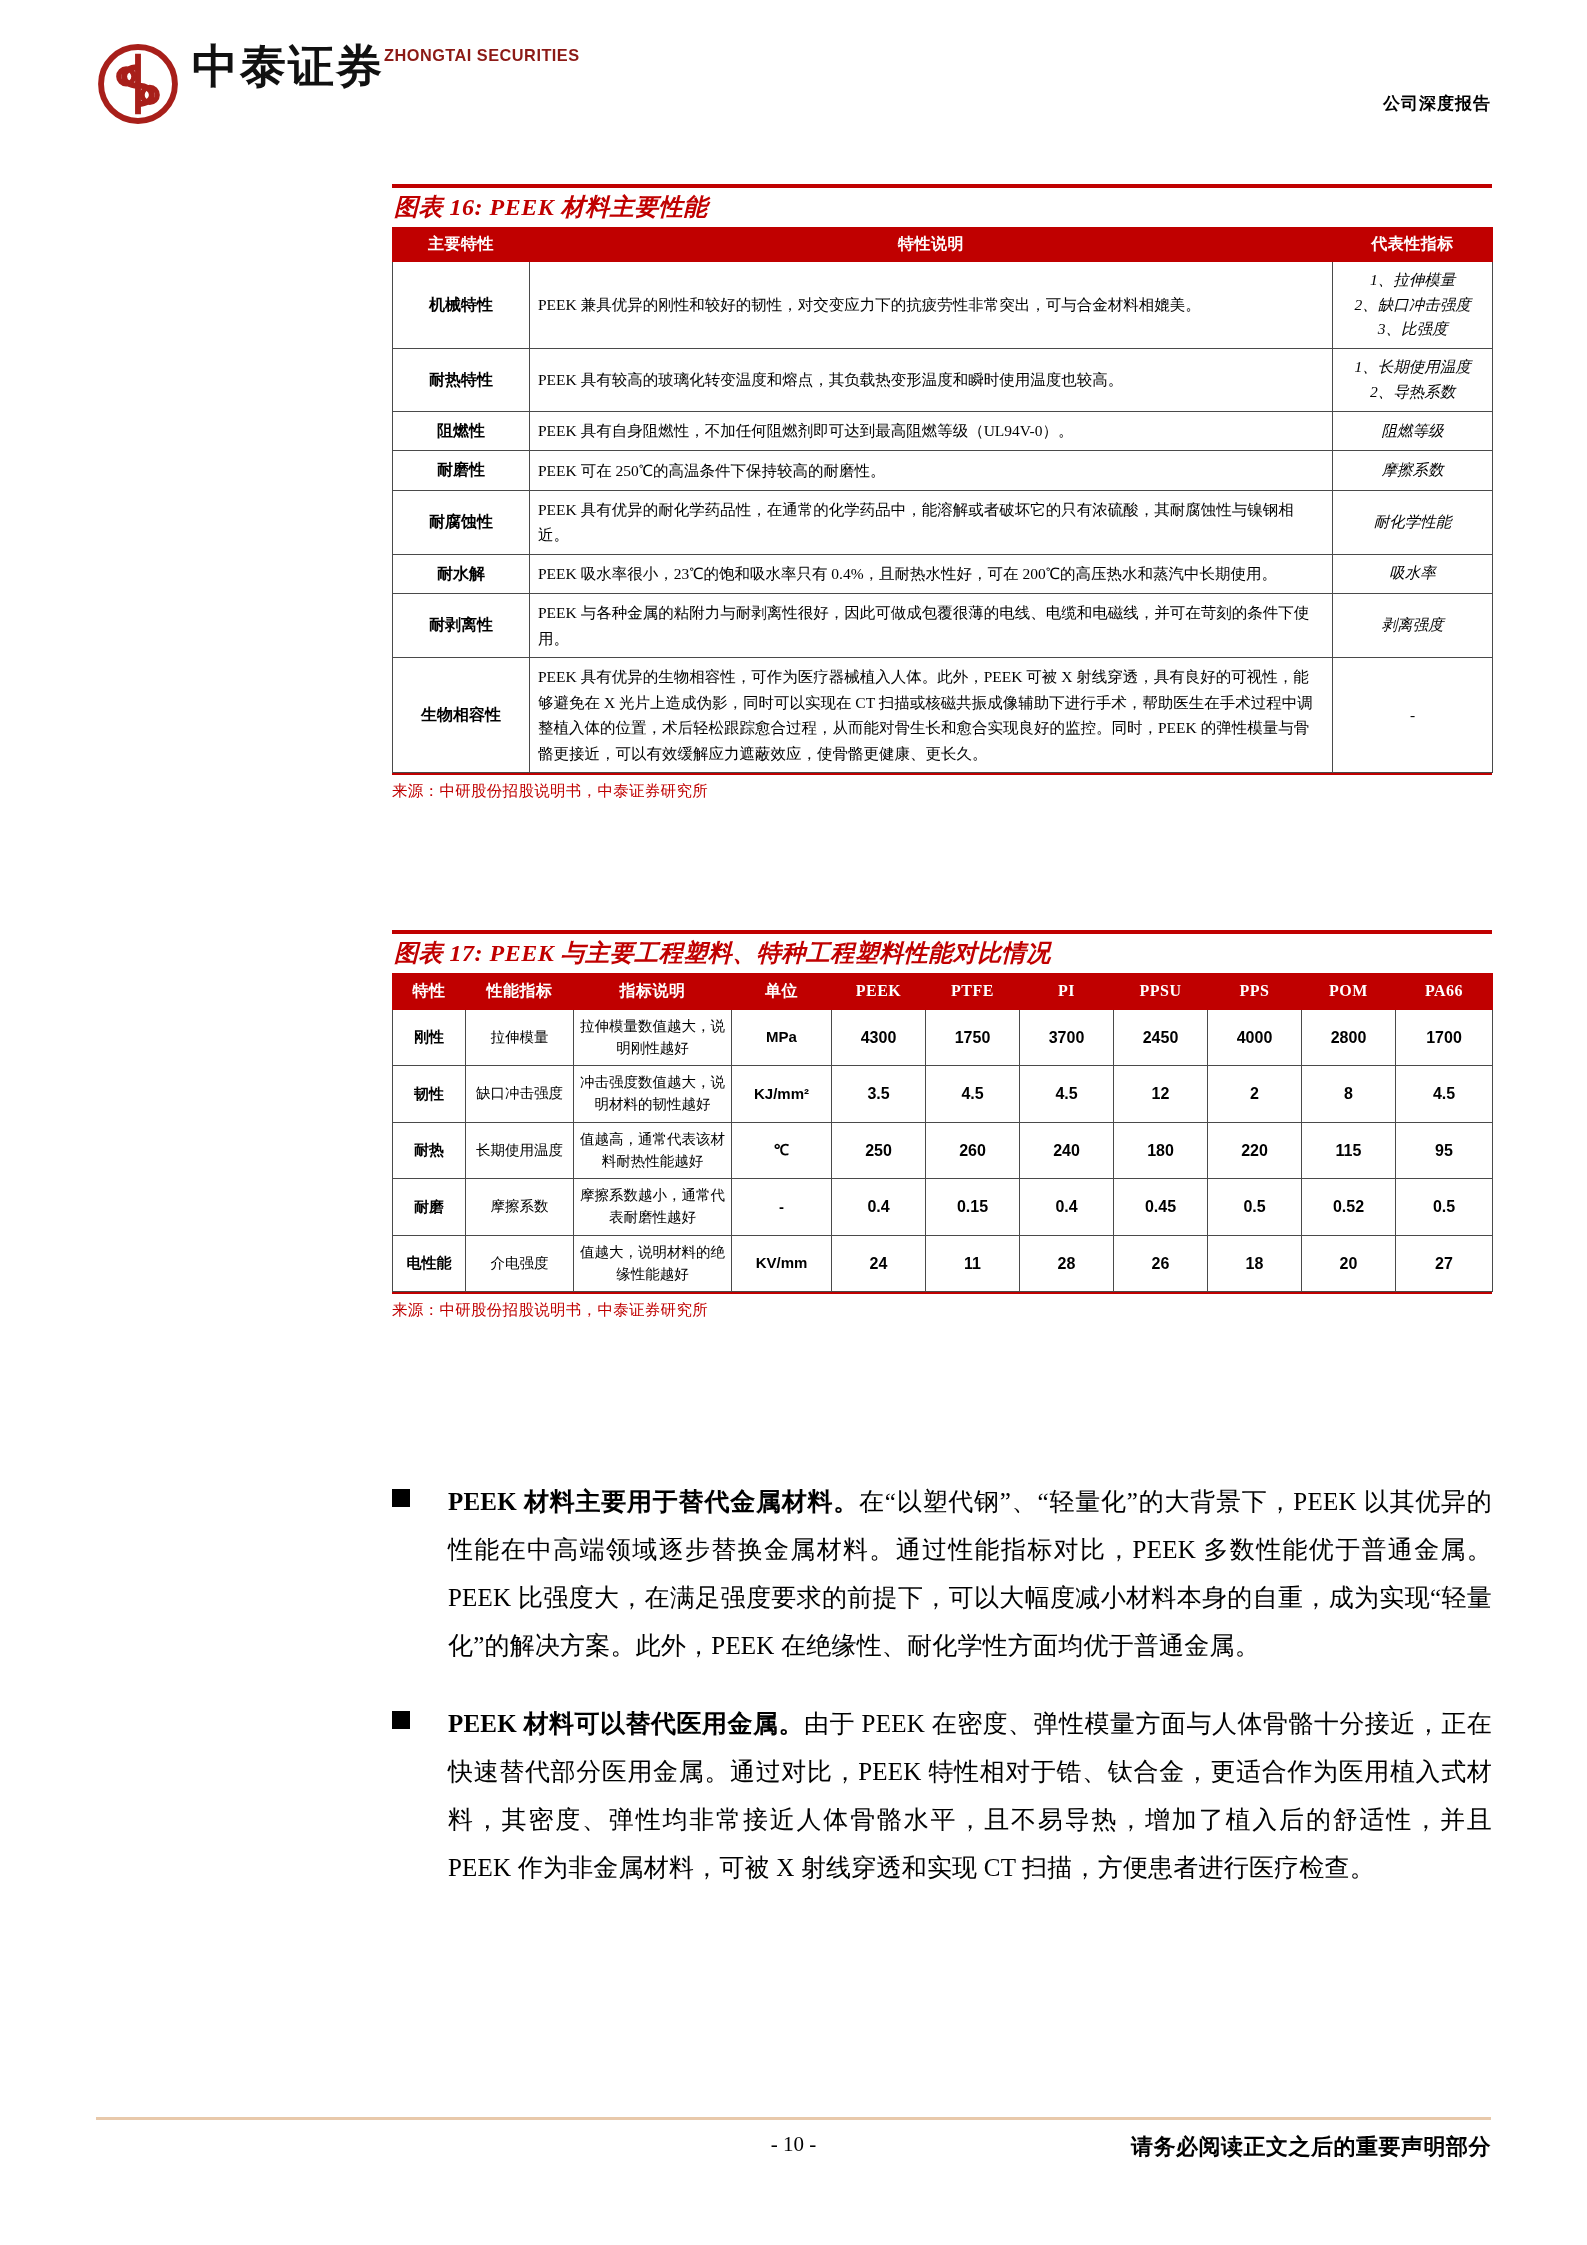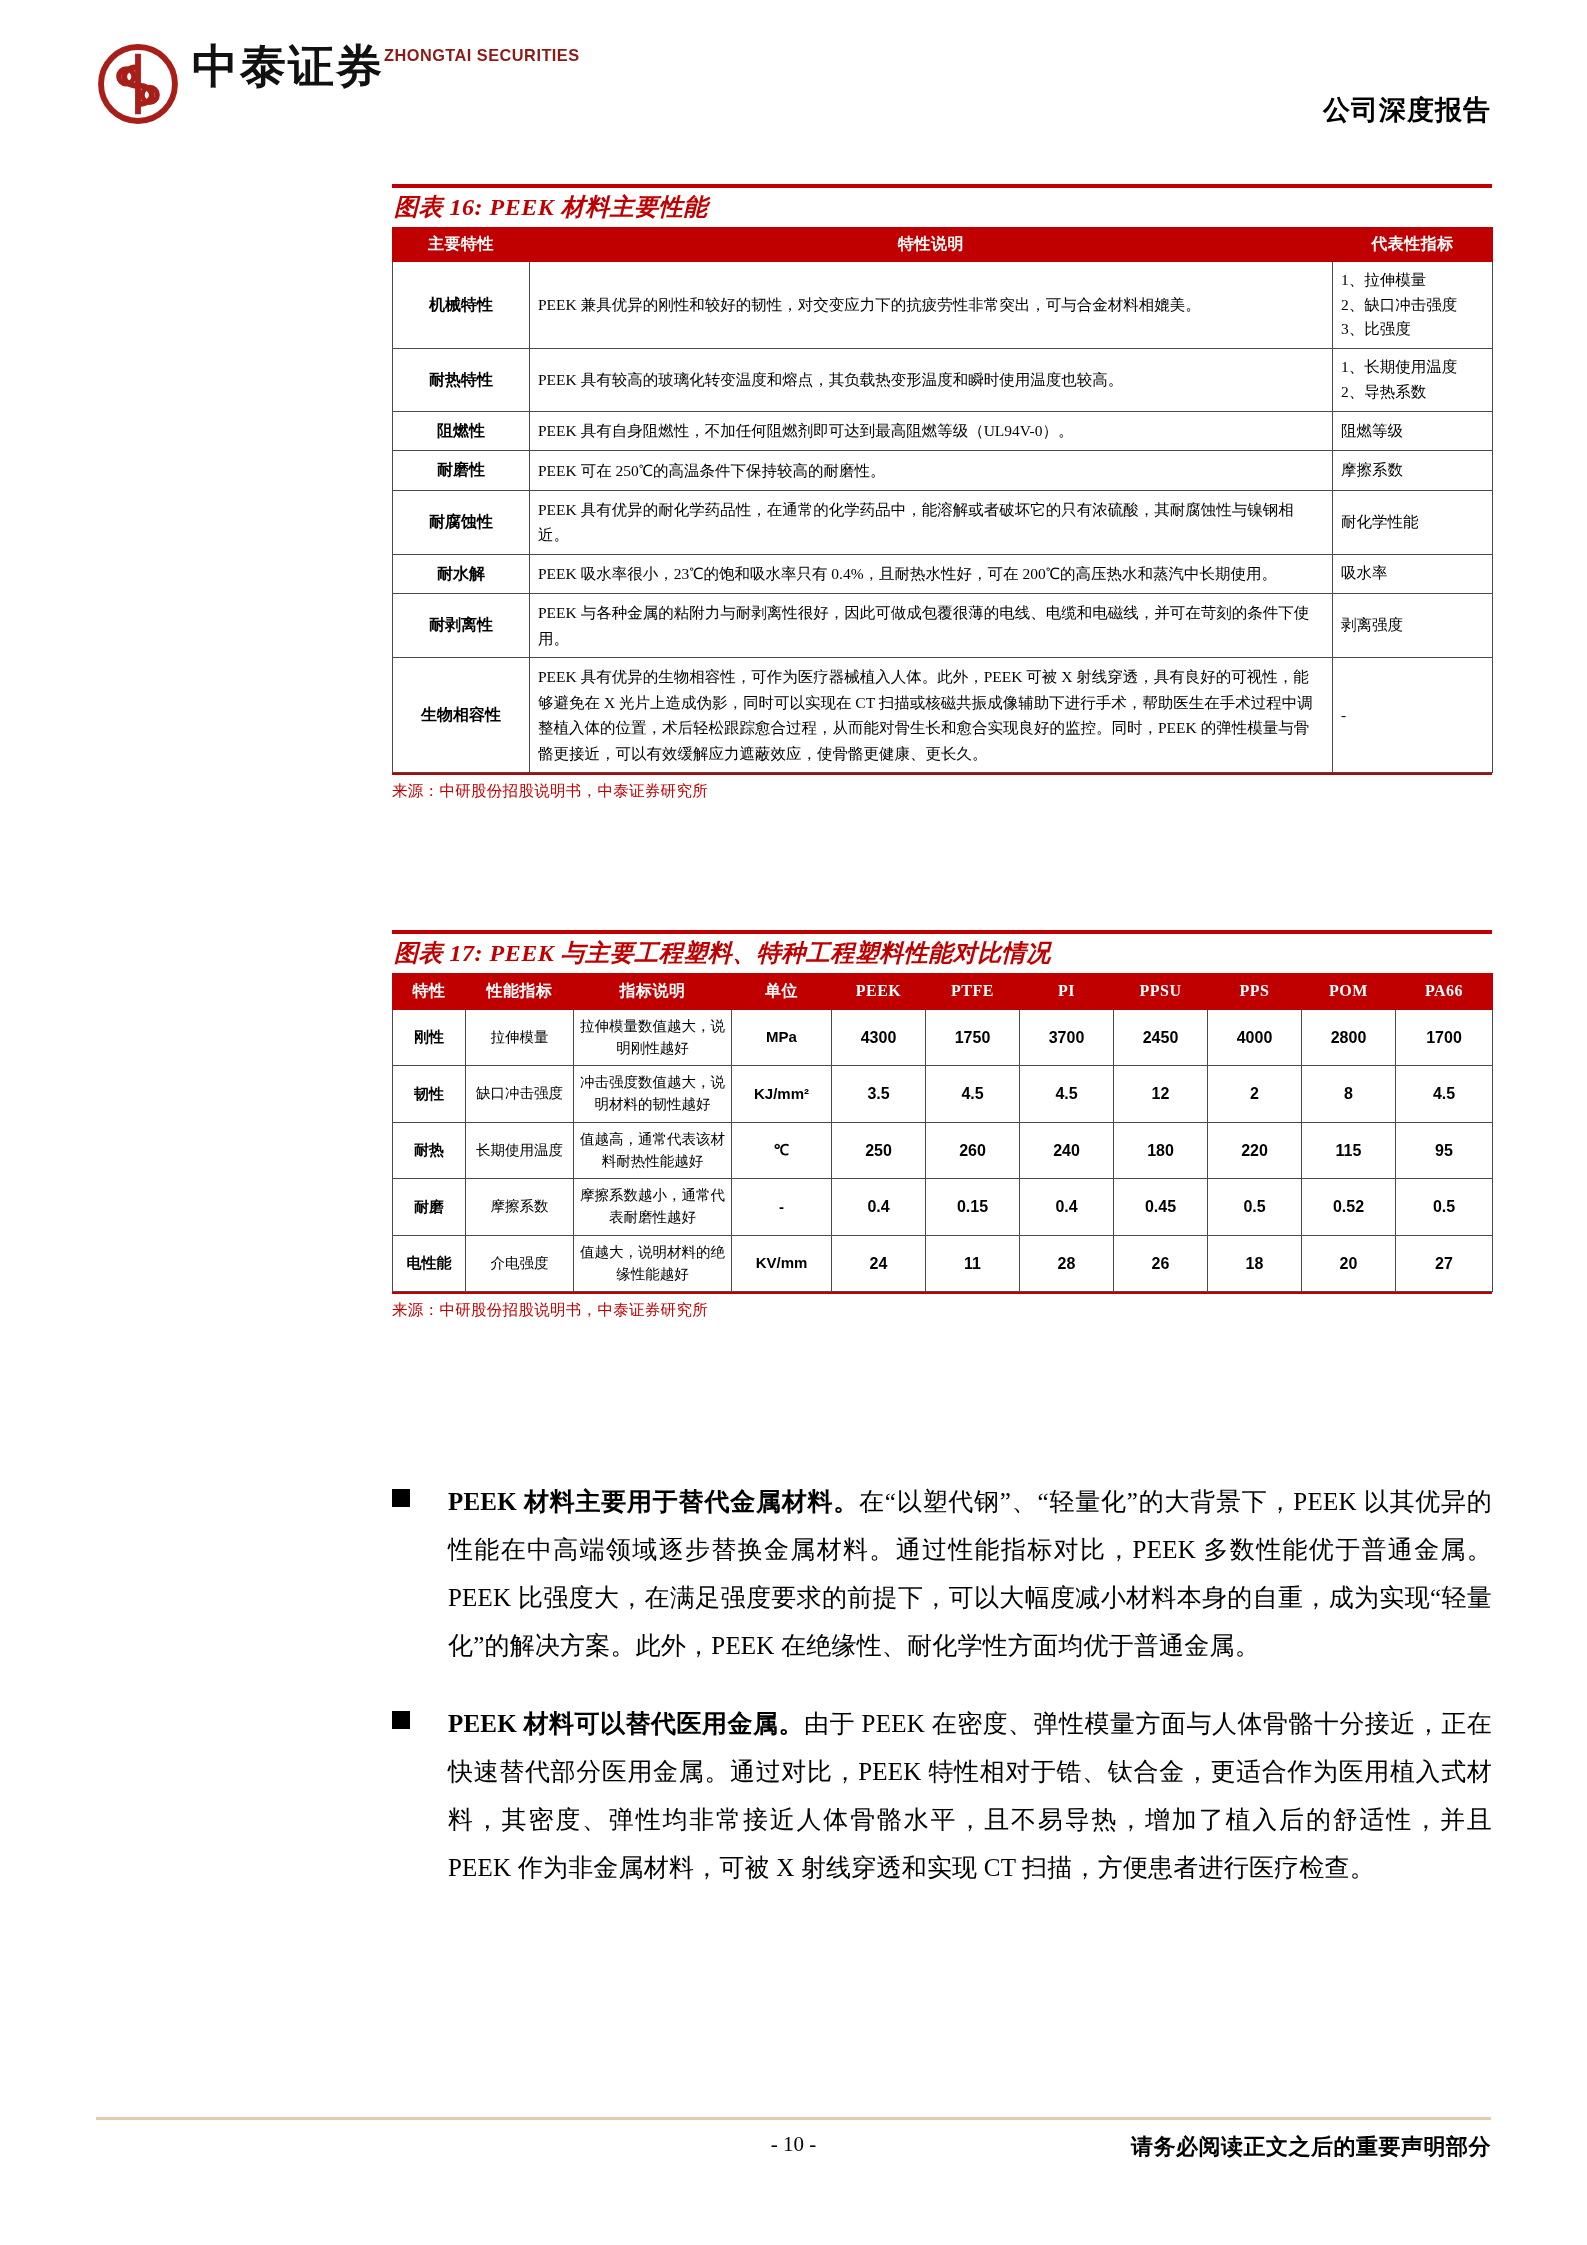--- a/index.html
+++ b/index.html
@@ -66,21 +66,21 @@
     margin-top: 4px;
     transform: scaleX(0.96);
     transform-origin: left center;
   }
   .header-right {
     position: absolute;
     right: 0;
     top: 52px;
     font-family: "Liberation Serif", serif;
     font-weight: 700;
-    font-size: 27px;
+    font-size: 17px;
     letter-spacing: 1px;
     color: #000;
   }
 
   
   .exhibit {
     position: absolute;
     left: 392px;
     width: 1100px;
   }
@@ -138,22 +138,23 @@
     vertical-align: middle;
     line-height: 1.65;
   }
   td.feat {
     text-align: center;
     font-weight: 700;
     font-size: 16px;
   }
   td.desc { text-align: left; }
   td.idx {
-    text-align: left;
+    text-align: center;
     line-height: 1.6;
+    font-style: italic;
   }
 
   
   table.t2 th { font-size: 16px; padding: 7px 2px; }
   table.t2 td {
     font-size: 14.5px;
     padding: 6px 4px;
     line-height: 1.5;
   }
   table.t2 td.c1 { text-align: center; font-weight: 700; font-size: 15px; }

